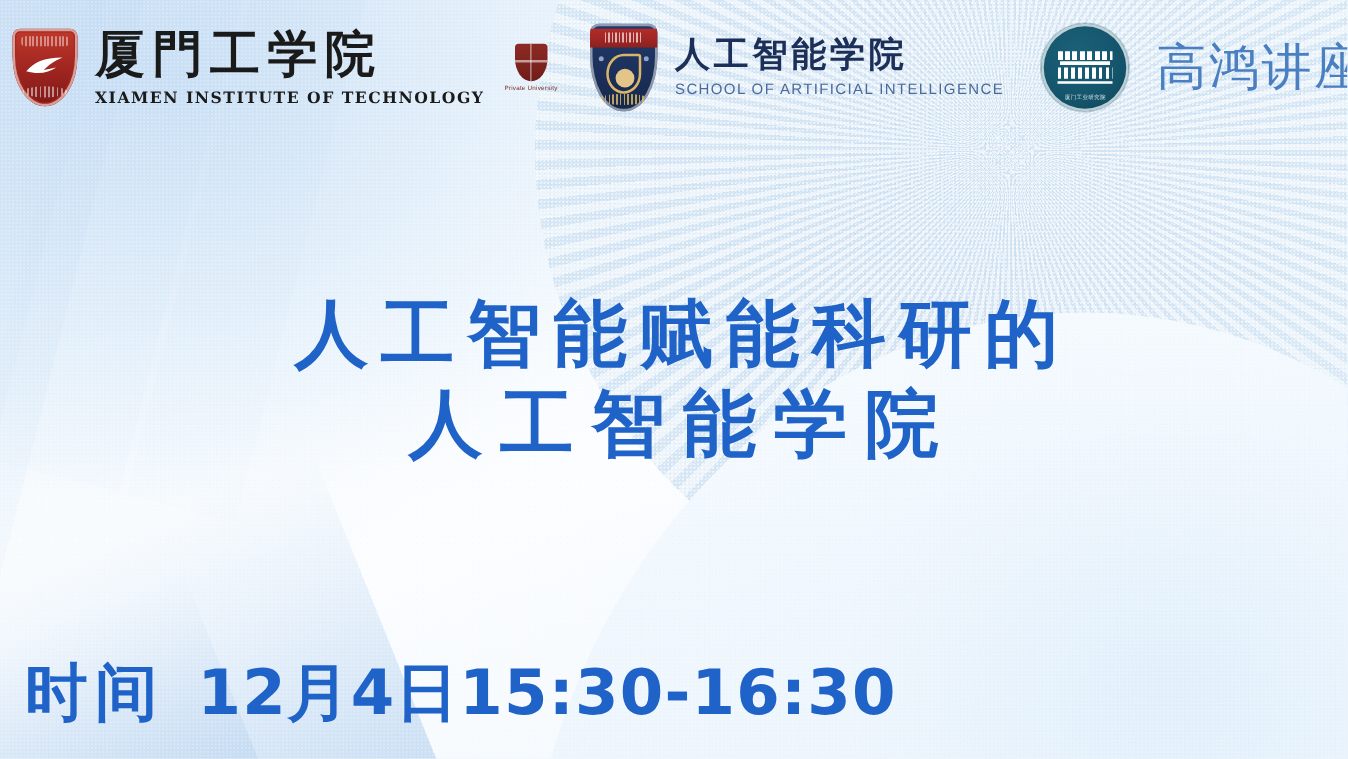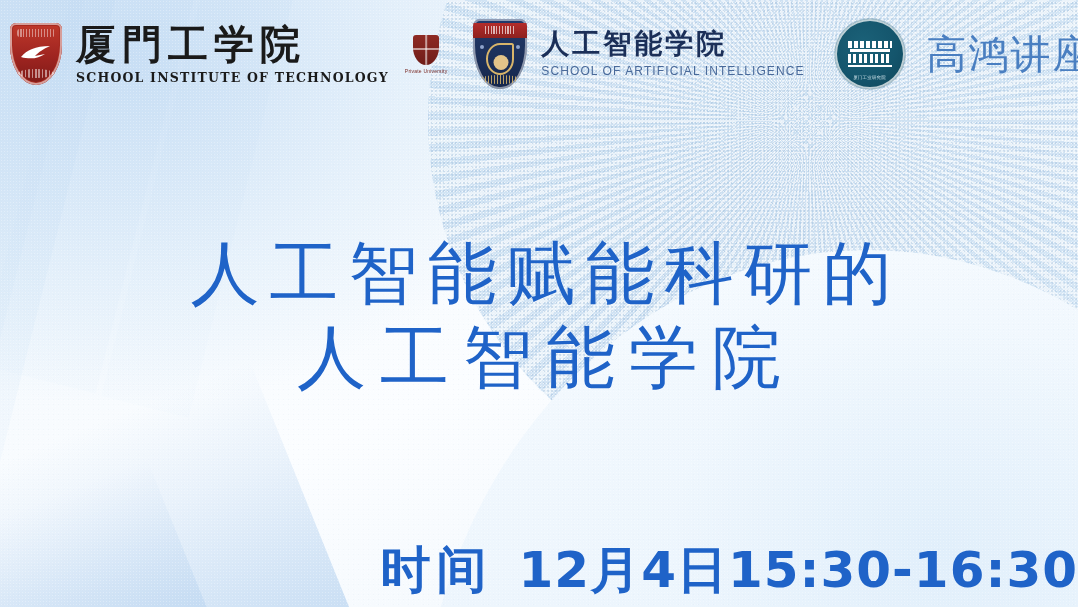--- a/index.html
+++ b/index.html
@@ -239,33 +239,34 @@
     font-size:40px; font-weight:400; color:#4a7fc1; letter-spacing:2px;
     white-space:nowrap; line-height:1;
   }
 
   
   .title-block{
     position:absolute; left:0; top:232px; width:100%;
     text-align:center; z-index:5;
   }
   .title-line{
-    font-size:69px; font-weight:400; color:#1f63c8;
+    font-size:59px; font-weight:700; color:#1f63c8;
     letter-spacing:10px; line-height:1.22;
     text-shadow:0 1px 0 rgba(255,255,255,.35);
     white-space:nowrap;
     padding-left:14px;
   }
   .title-line.l2{ letter-spacing:14px; }
 
   
   .time-row{
-    position:absolute; left:0; bottom:12px; width:100%;
-    display:flex; align-items:center; justify-content:flex-end; gap:26px;
+    position:absolute; left:0; bottom:28px; width:100%;
+    display:flex; align-items:center; justify-content:flex-start; gap:26px;
     z-index:5;
+    padding-left:20px;
   }
   .time-label{
     font-size:50px; font-weight:700; color:#1f63c8; letter-spacing:6px;
     line-height:1;
   }
   .time-value{
     font-size:50px; font-weight:700; color:#1f63c8; letter-spacing:1px;
     line-height:1; font-family:"DejaVu Sans","Liberation Sans",sans-serif;
   }
 </style>
@@ -290,21 +291,21 @@
   <div class="header">
 
     <div class="logo-group">
       <div class="shield-red">
         <svg class="bird" viewBox="0 0 34 18" xmlns="http://www.w3.org/2000/svg" aria-hidden="true">
           <path d="M2 13 C8 6, 16 2, 31 2 C24 5, 20 8, 16 12 L26 10 C20 14, 12 16, 2 13 Z" fill="#ffffff"></path>
         </svg>
       </div>
       <div class="xit-wordmark">
         <div class="xit-cn">厦門工学院</div>
-        <div class="xit-en">SCHOOL INSTITUTE OF TECHNOLOGY</div>
+        <div class="xit-en">XIAMEN INSTITUTE OF TECHNOLOGY</div>
       </div>
       <div class="crest-mini">
         <div class="crest"></div>
         <div class="crest-cap">Private University</div>
       </div>
     </div>
 
     <div class="logo-group">
       <div class="shield-navy">
         <div class="banner"></div>

